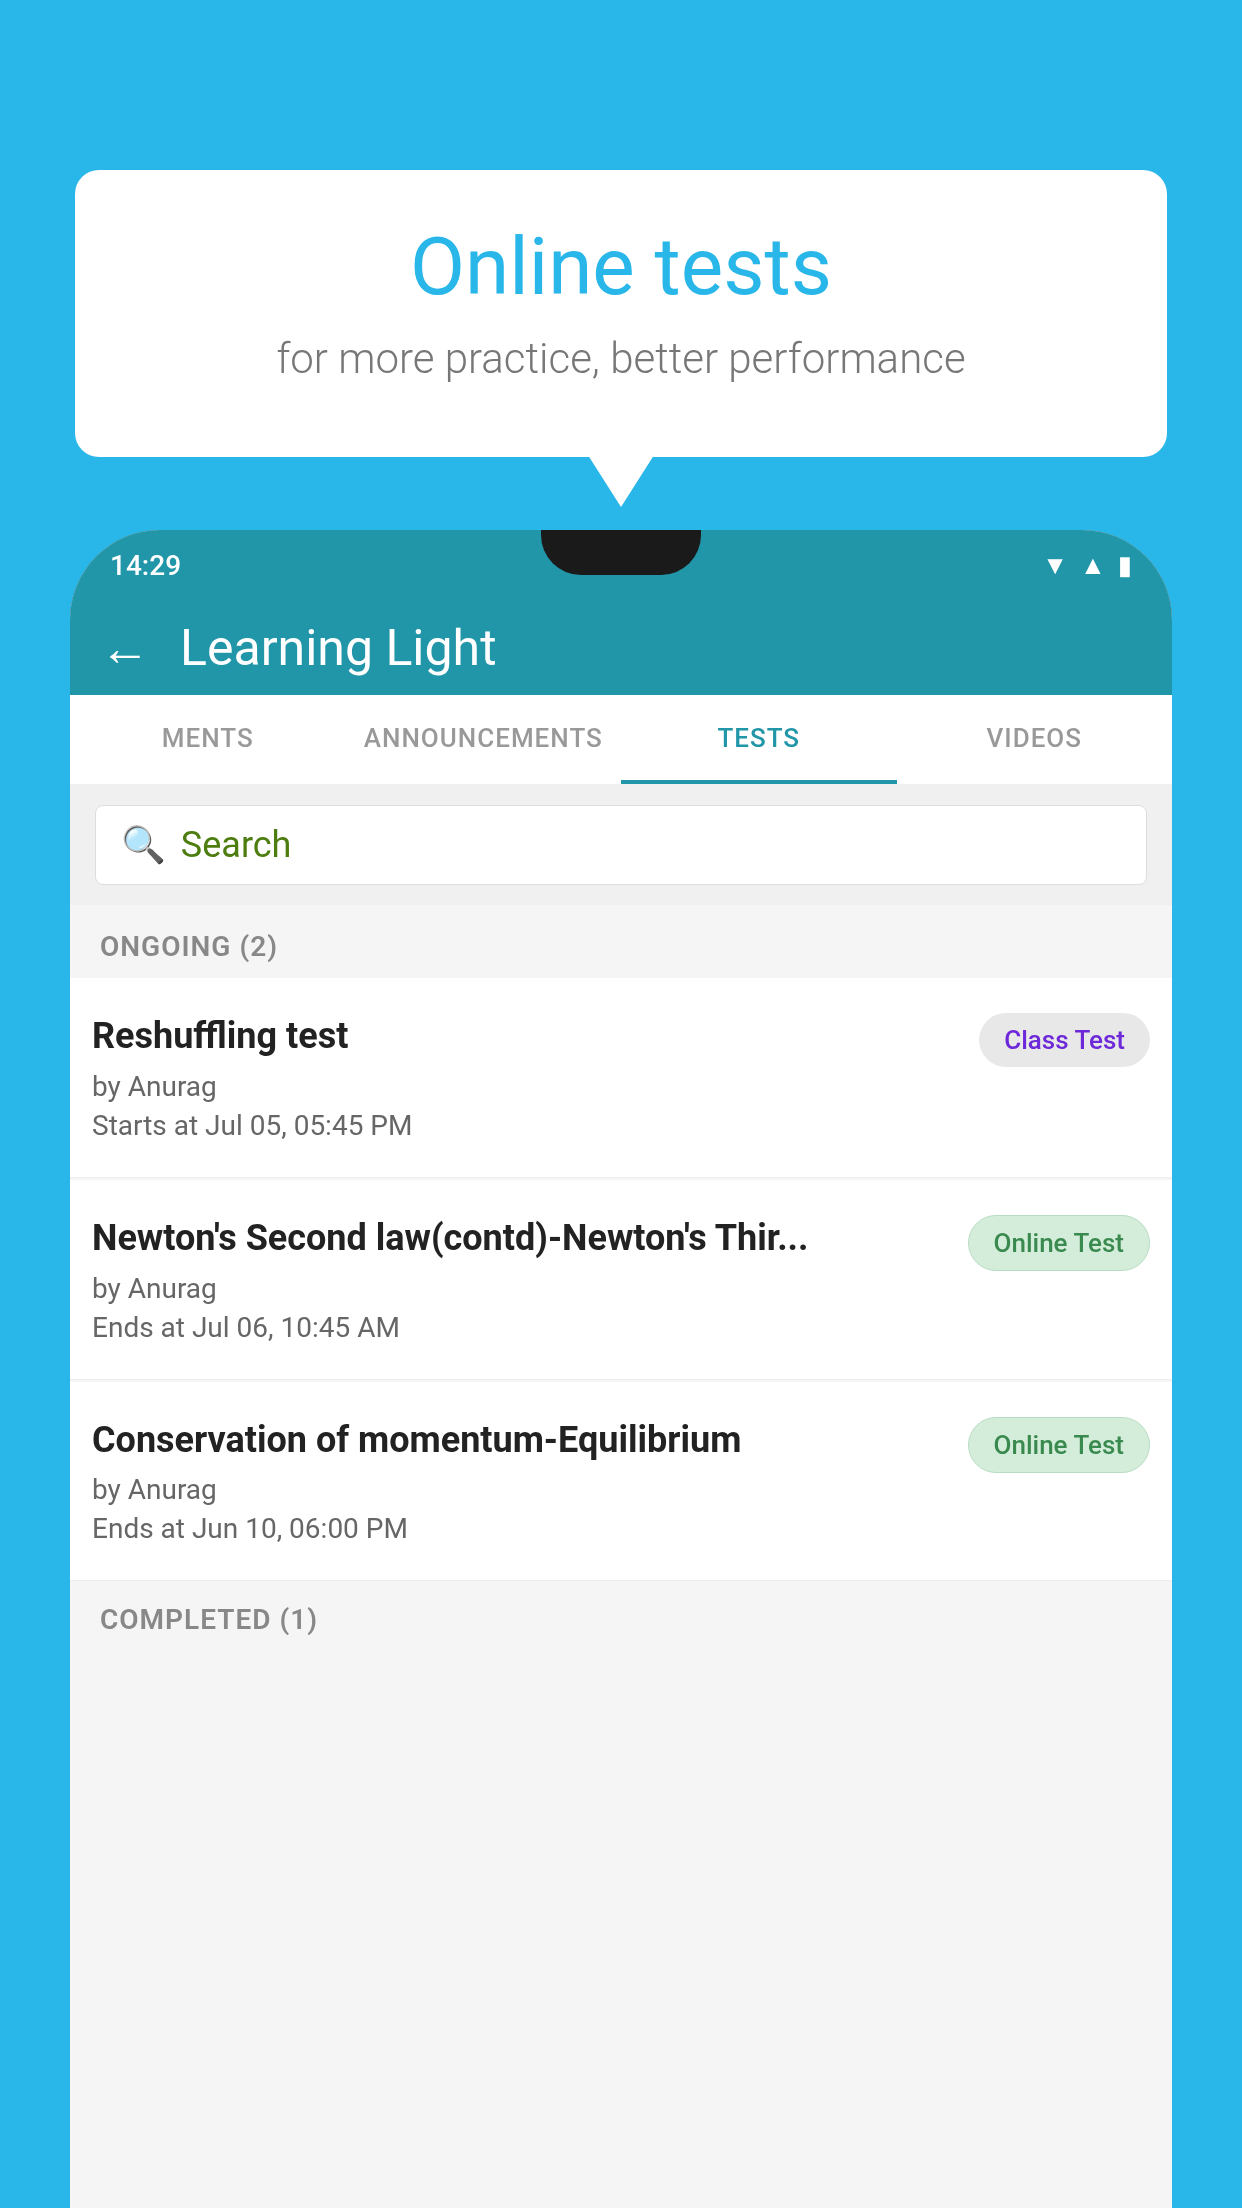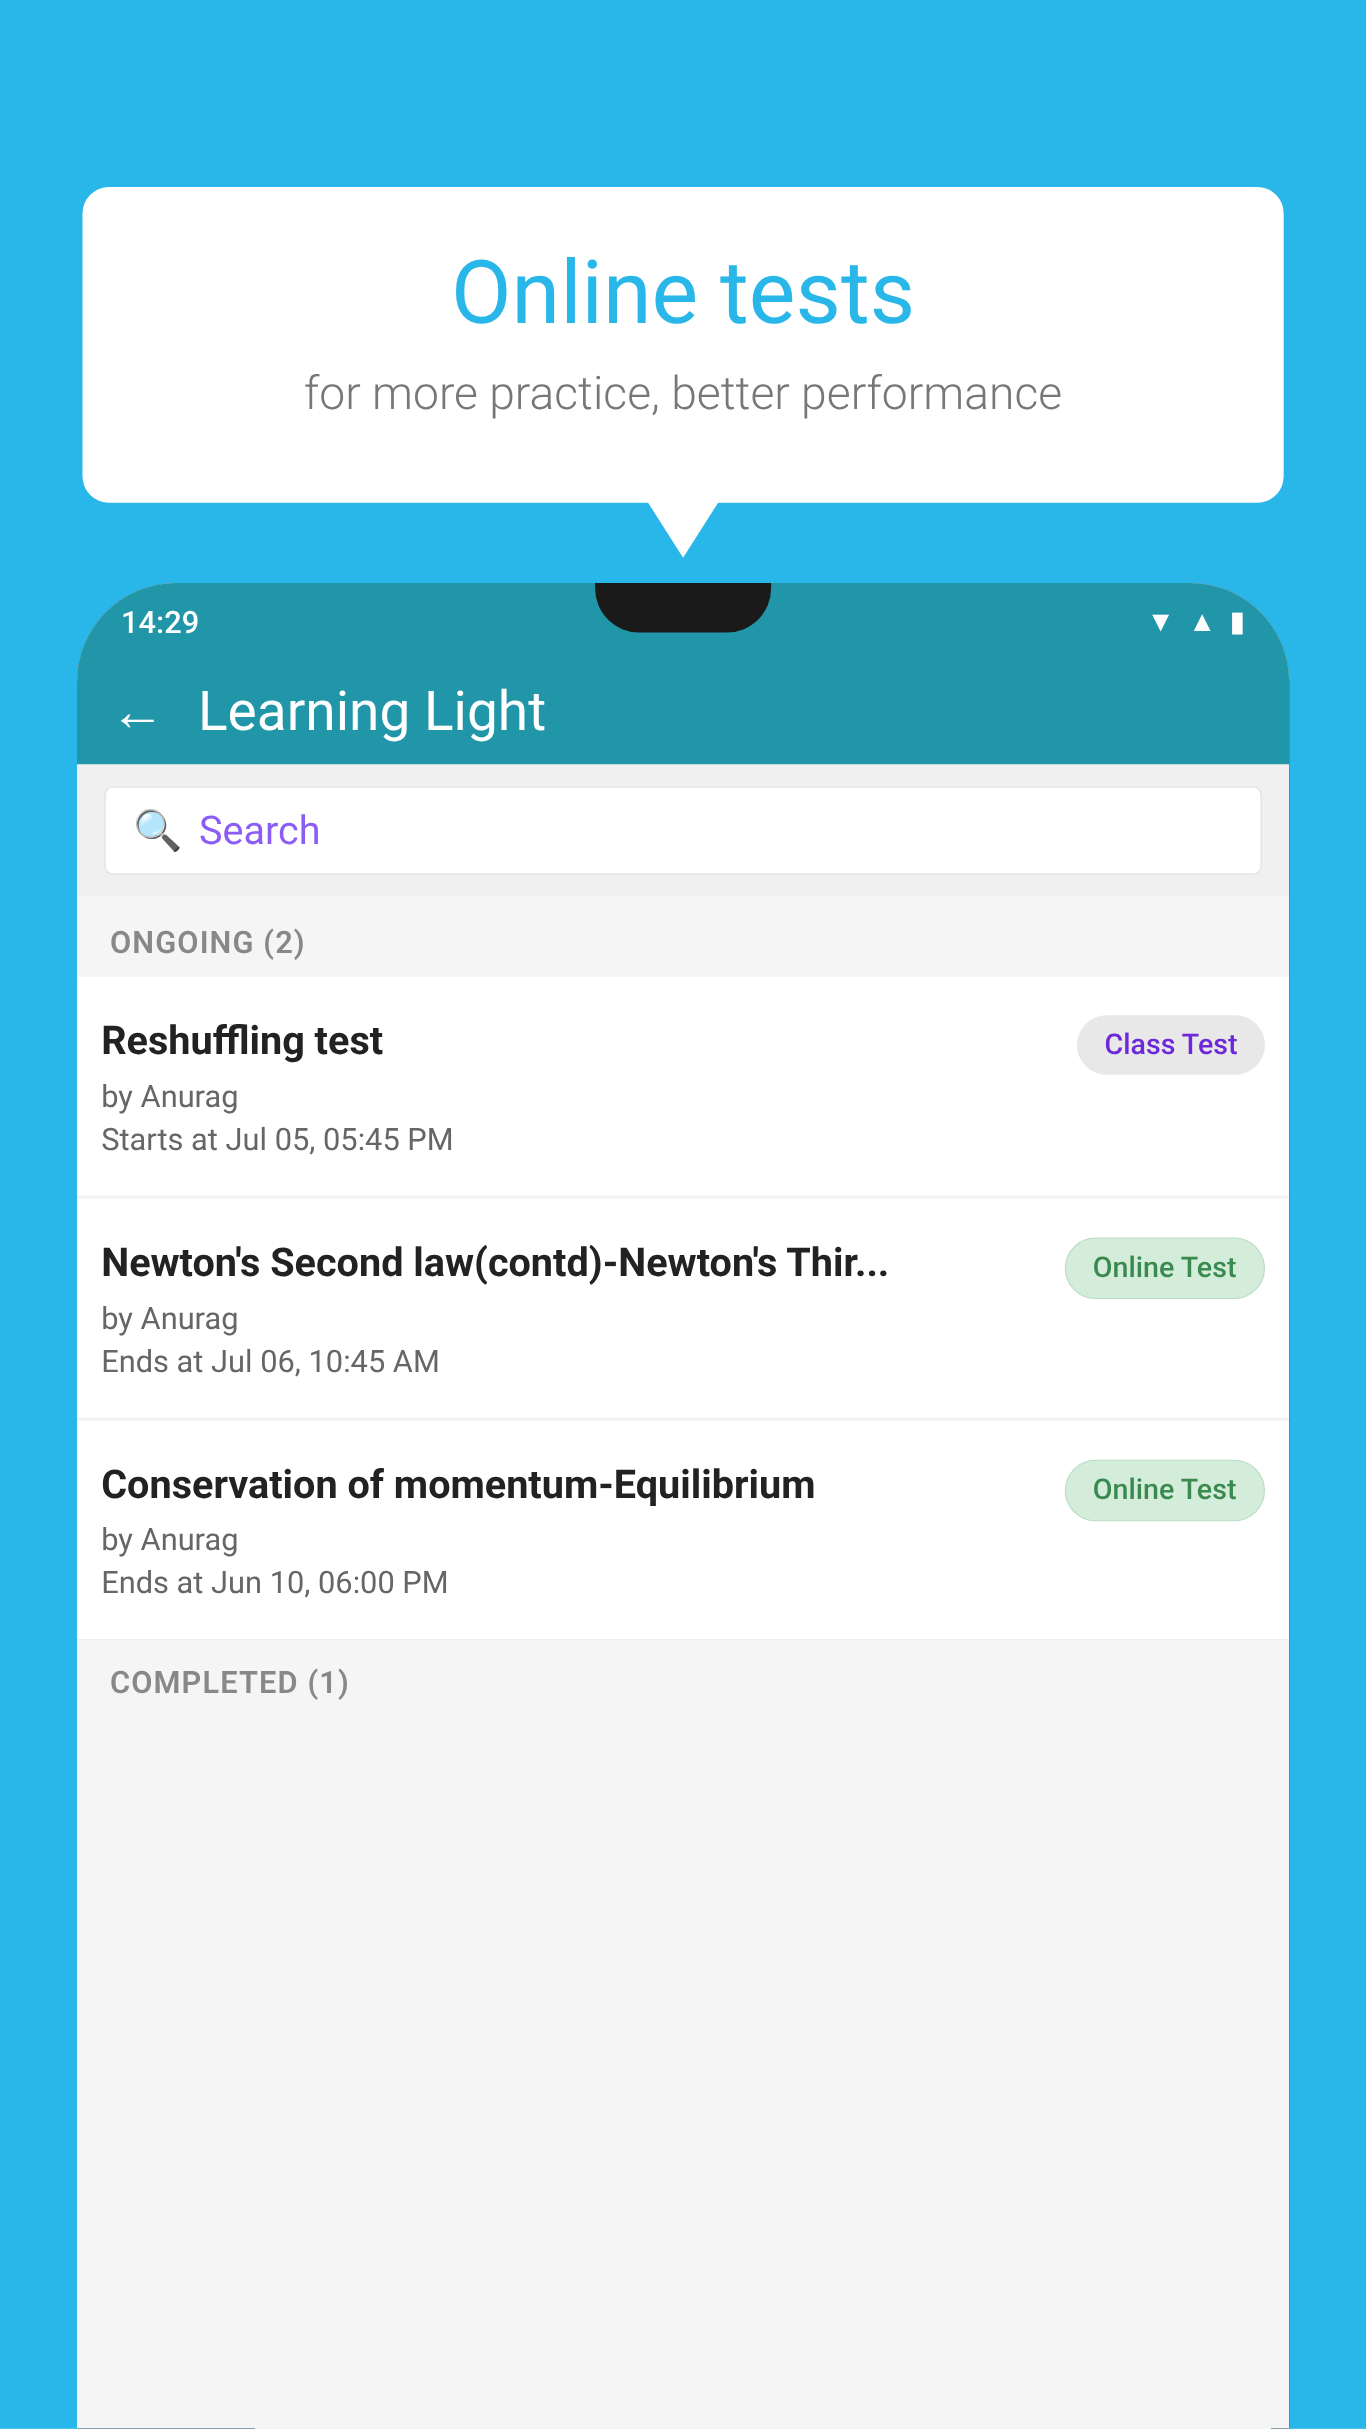--- a/index.html
+++ b/index.html
@@ -159,21 +159,21 @@
       padding: 18px 25px;
       gap: 15px;
       border: 1px solid #ddd;
     }
     .search-icon-svg {
       color: #aaa;
       font-size: 36px;
     }
     .search-placeholder {
       font-size: 36px;
-      color: #8b5cf6;
+      color: #4d7c0f;
     }
 
     
     .section-header {
       padding: 25px 30px 15px 30px;
       background: #f5f5f5;
     }
     .section-label {
       font-size: 28px;
       color: #888;
@@ -273,20 +273,34 @@
           <span class="status-icon">▲</span>
           <span class="status-icon">▮</span>
         </div>
       </div>
 
       <div class="app-header">
         <span class="back-arrow">←</span>
         <span class="app-title">Learning Light</span>
       </div>
 
+      <div class="tabs-bar">
+        <div class="tab">
+          <span>MENTS</span>
+        </div>
+        <div class="tab">
+          <span>ANNOUNCEMENTS</span>
+        </div>
+        <div class="tab active">
+          <span>TESTS</span>
+        </div>
+        <div class="tab">
+          <span>VIDEOS</span>
+        </div>
+      </div>
 
       <div class="search-bar">
         <div class="search-input-wrap">
           <span class="search-icon-svg">🔍</span>
           <span class="search-placeholder">Search</span>
         </div>
       </div>
 
       <div class="section-header">
         <span class="section-label">ONGOING (2)</span>

